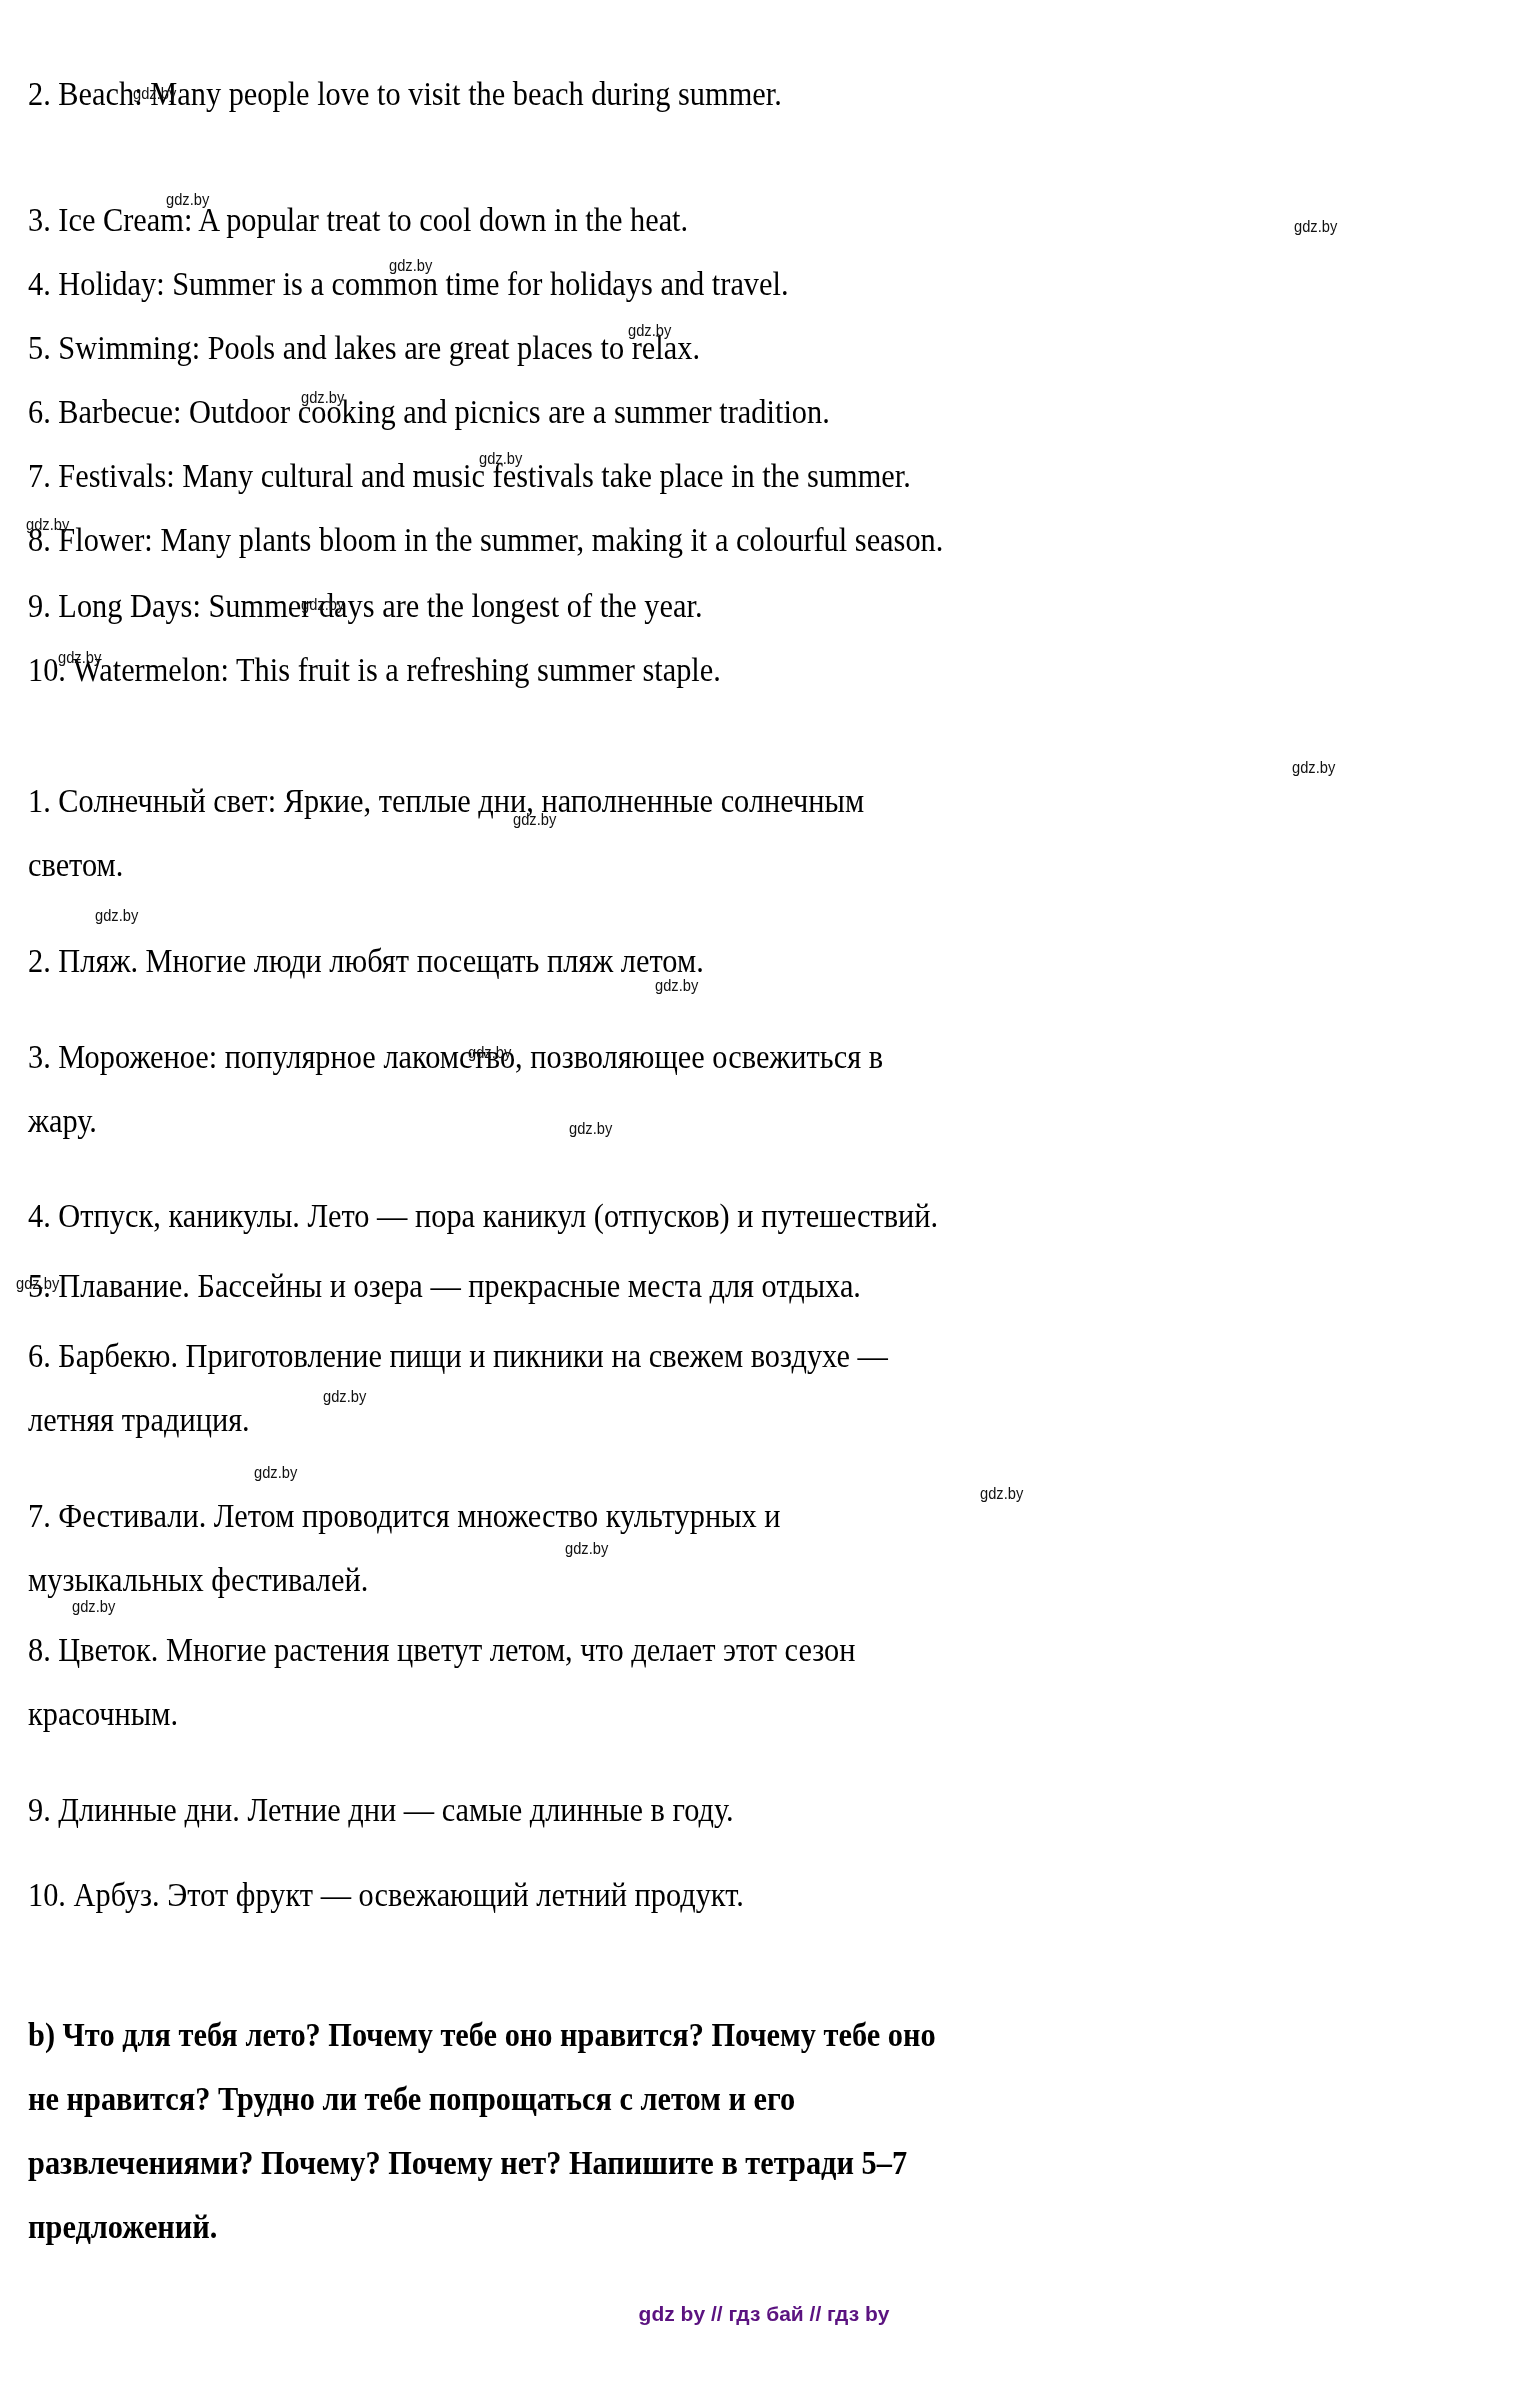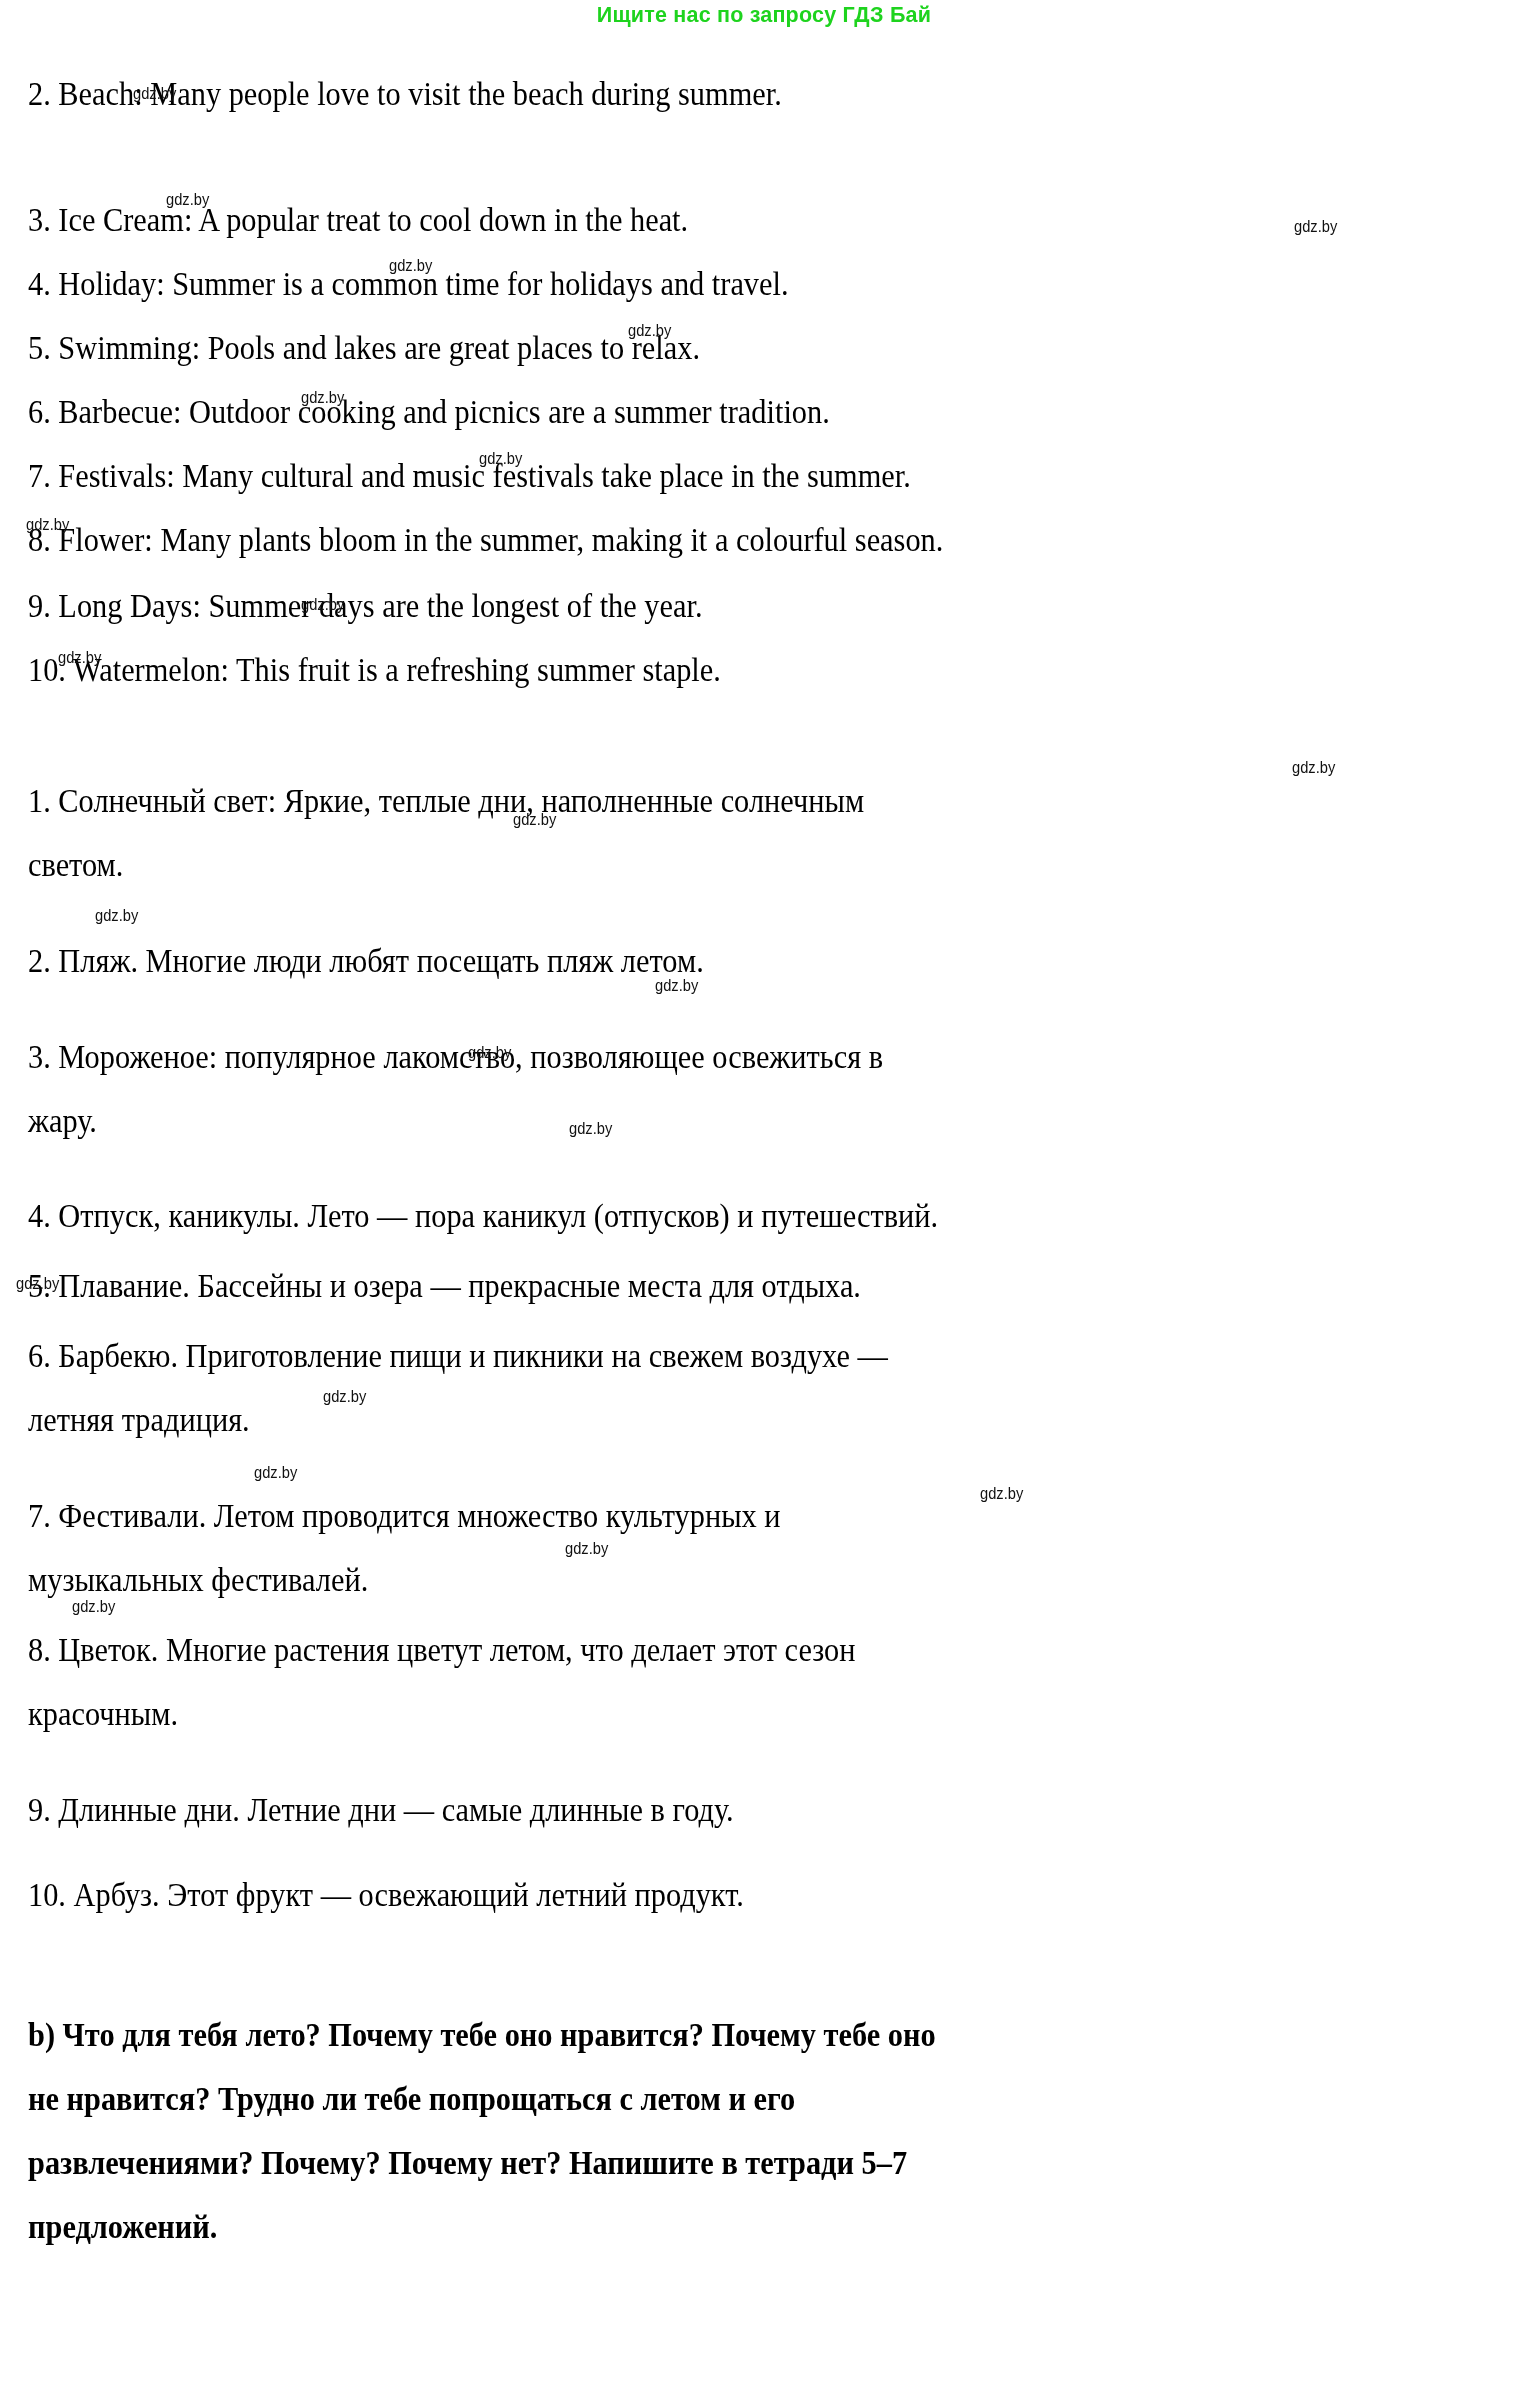--- a/index.html
+++ b/index.html
@@ -75,21 +75,20 @@
     white-space: nowrap;
     transform: scaleX(0.88);
     transform-origin: left center;
   }
 </style>
 </head>
 <body>
 
 <div id="page" style="background: rgb(255, 255, 255);">
 
-  <div class="site-banner" style="top: 3.2px; color: rgb(30, 211, 30);">Ищите нас по запросу ГДЗ Бай</div>
 
   <div class="line" style="top: 76px; font-size: 33px;">2. Beach: Many people love to visit the beach during summer.</div>
   <div class="line" style="top: 202px; font-size: 33px;">3. Ice Cream: A popular treat to cool down in the heat.</div>
   <div class="line" style="top: 266px; font-size: 33px;">4. Holiday: Summer is a common time for holidays and travel.</div>
   <div class="line" style="top: 330px; font-size: 33px;">5. Swimming: Pools and lakes are great places to relax.</div>
   <div class="line" style="top: 394px; font-size: 33px;">6. Barbecue: Outdoor cooking and picnics are a summer tradition.</div>
   <div class="line" style="top: 458px; font-size: 33px;">7. Festivals: Many cultural and music festivals take place in the summer.</div>
   <div class="line" style="top: 522px; font-size: 33px;">8. Flower: Many plants bloom in the summer, making it a colourful season.</div>
   <div class="line" style="top: 588px; font-size: 33px;">9. Long Days: Summer days are the longest of the year.</div>
   <div class="line" style="top: 652px; font-size: 33px;">10. Watermelon: This fruit is a refreshing summer staple.</div>
@@ -117,20 +116,21 @@
 
   <div class="line" style="top: 1792px; font-size: 33px;">9. Длинные дни. Летние дни — самые длинные в году.</div>
 
   <div class="line" style="top: 1877px; font-size: 33px;">10. Арбуз. Этот фрукт — освежающий летний продукт.</div>
 
   <div class="line bold" style="top: 2017px; font-size: 33px;">b) Что для тебя лето? Почему тебе оно нравится? Почему тебе оно</div>
   <div class="line bold" style="top: 2081px; font-size: 33px;">не нравится? Трудно ли тебе попрощаться с летом и его</div>
   <div class="line bold" style="top: 2145px; font-size: 33px;">развлечениями? Почему? Почему нет? Напишите в тетради 5–7</div>
   <div class="line bold" style="top: 2209px; font-size: 33px;">предложений.</div>
 
+  <div class="site-footer" style="top: 2302px; color: rgb(91, 19, 128); font-size: 21px;">gdz by  //  гдз бай  //  гдз by</div>
 
   <div id="watermark-layer">
       <div class="wm" style="left: 133px; top: 84px; color: rgb(17, 17, 17);">gdz.by</div>
       <div class="wm" style="left: 1294px; top: 217px; color: rgb(17, 17, 17);">gdz.by</div>
       <div class="wm" style="left: 166px; top: 190px; color: rgb(17, 17, 17);">gdz.by</div>
       <div class="wm" style="left: 389px; top: 256px; color: rgb(17, 17, 17);">gdz.by</div>
       <div class="wm" style="left: 628px; top: 321px; color: rgb(17, 17, 17);">gdz.by</div>
       <div class="wm" style="left: 301px; top: 388px; color: rgb(17, 17, 17);">gdz.by</div>
       <div class="wm" style="left: 479px; top: 449px; color: rgb(17, 17, 17);">gdz.by</div>
       <div class="wm" style="left: 25.5px; top: 515px; color: rgb(17, 17, 17);">gdz.by</div>

